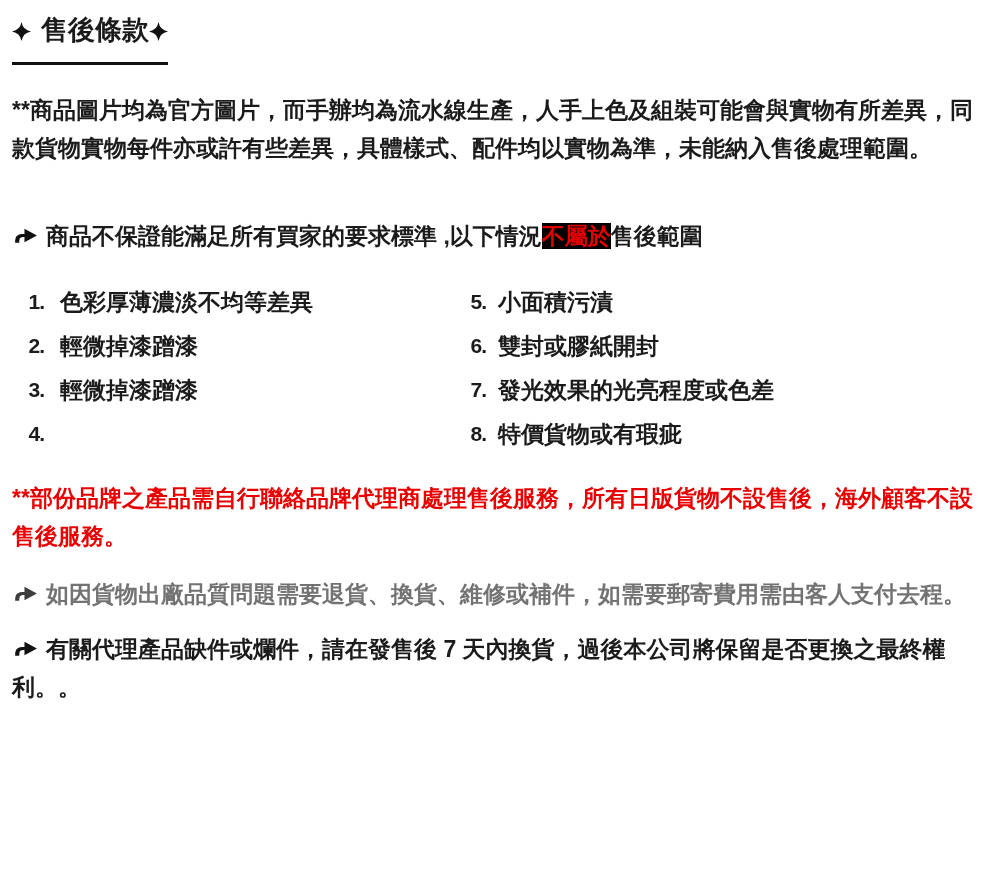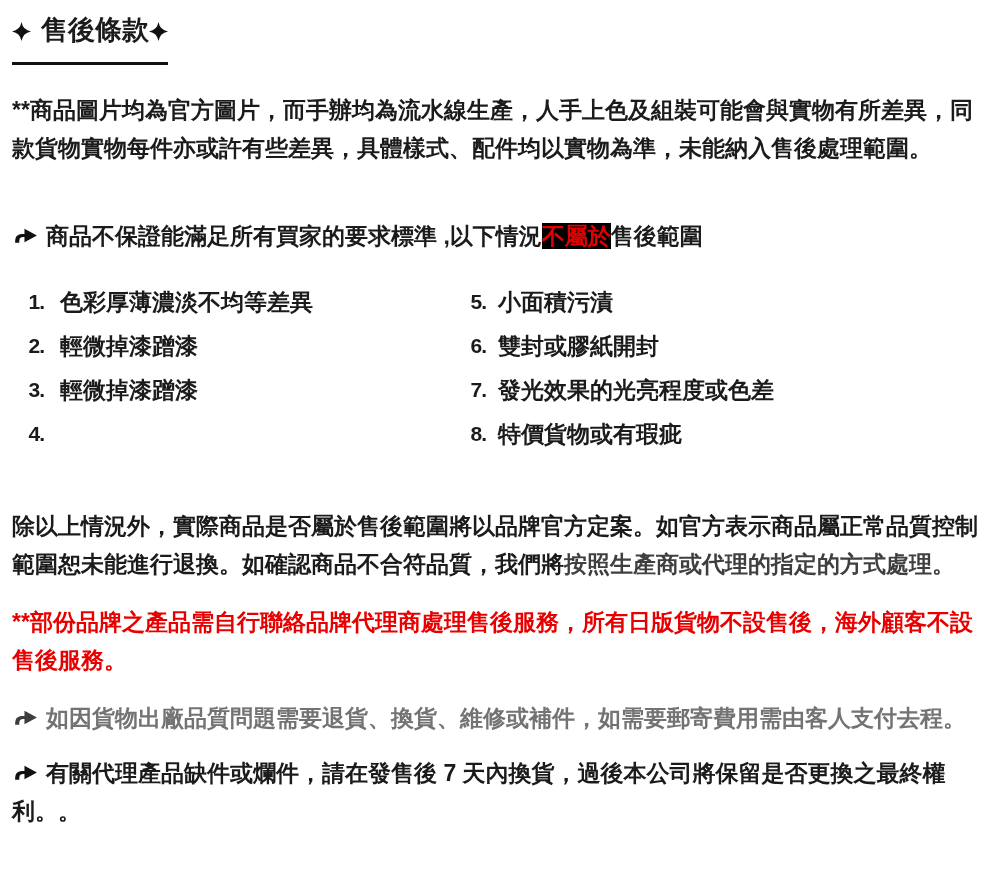--- a/index.html
+++ b/index.html
@@ -110,23 +110,20 @@
         <span class="excl-num">7.</span>
         <span class="excl-text">發光效果的光亮程度或色差</span>
       </div>
       <div class="excl-item">
         <span class="excl-num">8.</span>
         <span class="excl-text">特價貨物或有瑕疵</span>
       </div>
     </div>
   </div>
 
-  <p class="decision">
-    <span>除以上情況外，實際商品是否屬於售後範圍將以品牌官方定案。如官方表示商品屬正常品質控制範圍恕未能進行退換。如確認商品不合符品質，我們將</span><span class="gray">按照生產商或代理的指定的方式處理。</span>
-  </p>
 
   <p class="red-notice">
     <span>**部份品牌之產品需自行聯絡品牌代理商處理售後服務，所有日版貨物不設售後，海外顧客不設售後服務。</span>
   </p>
 
   <p class="note note-gray">
     <span class="arrow-icon">
       <svg width="27" height="19" viewBox="0 0 26 18">
           <path d="M3 16 C3 9 5 7.5 12 7.5 L12 2.5 L24 9 L12 15.5 L12 10.5 C8 10.5 7 11 7 16 Z" fill="#3d3d3d"></path>
         </svg>

